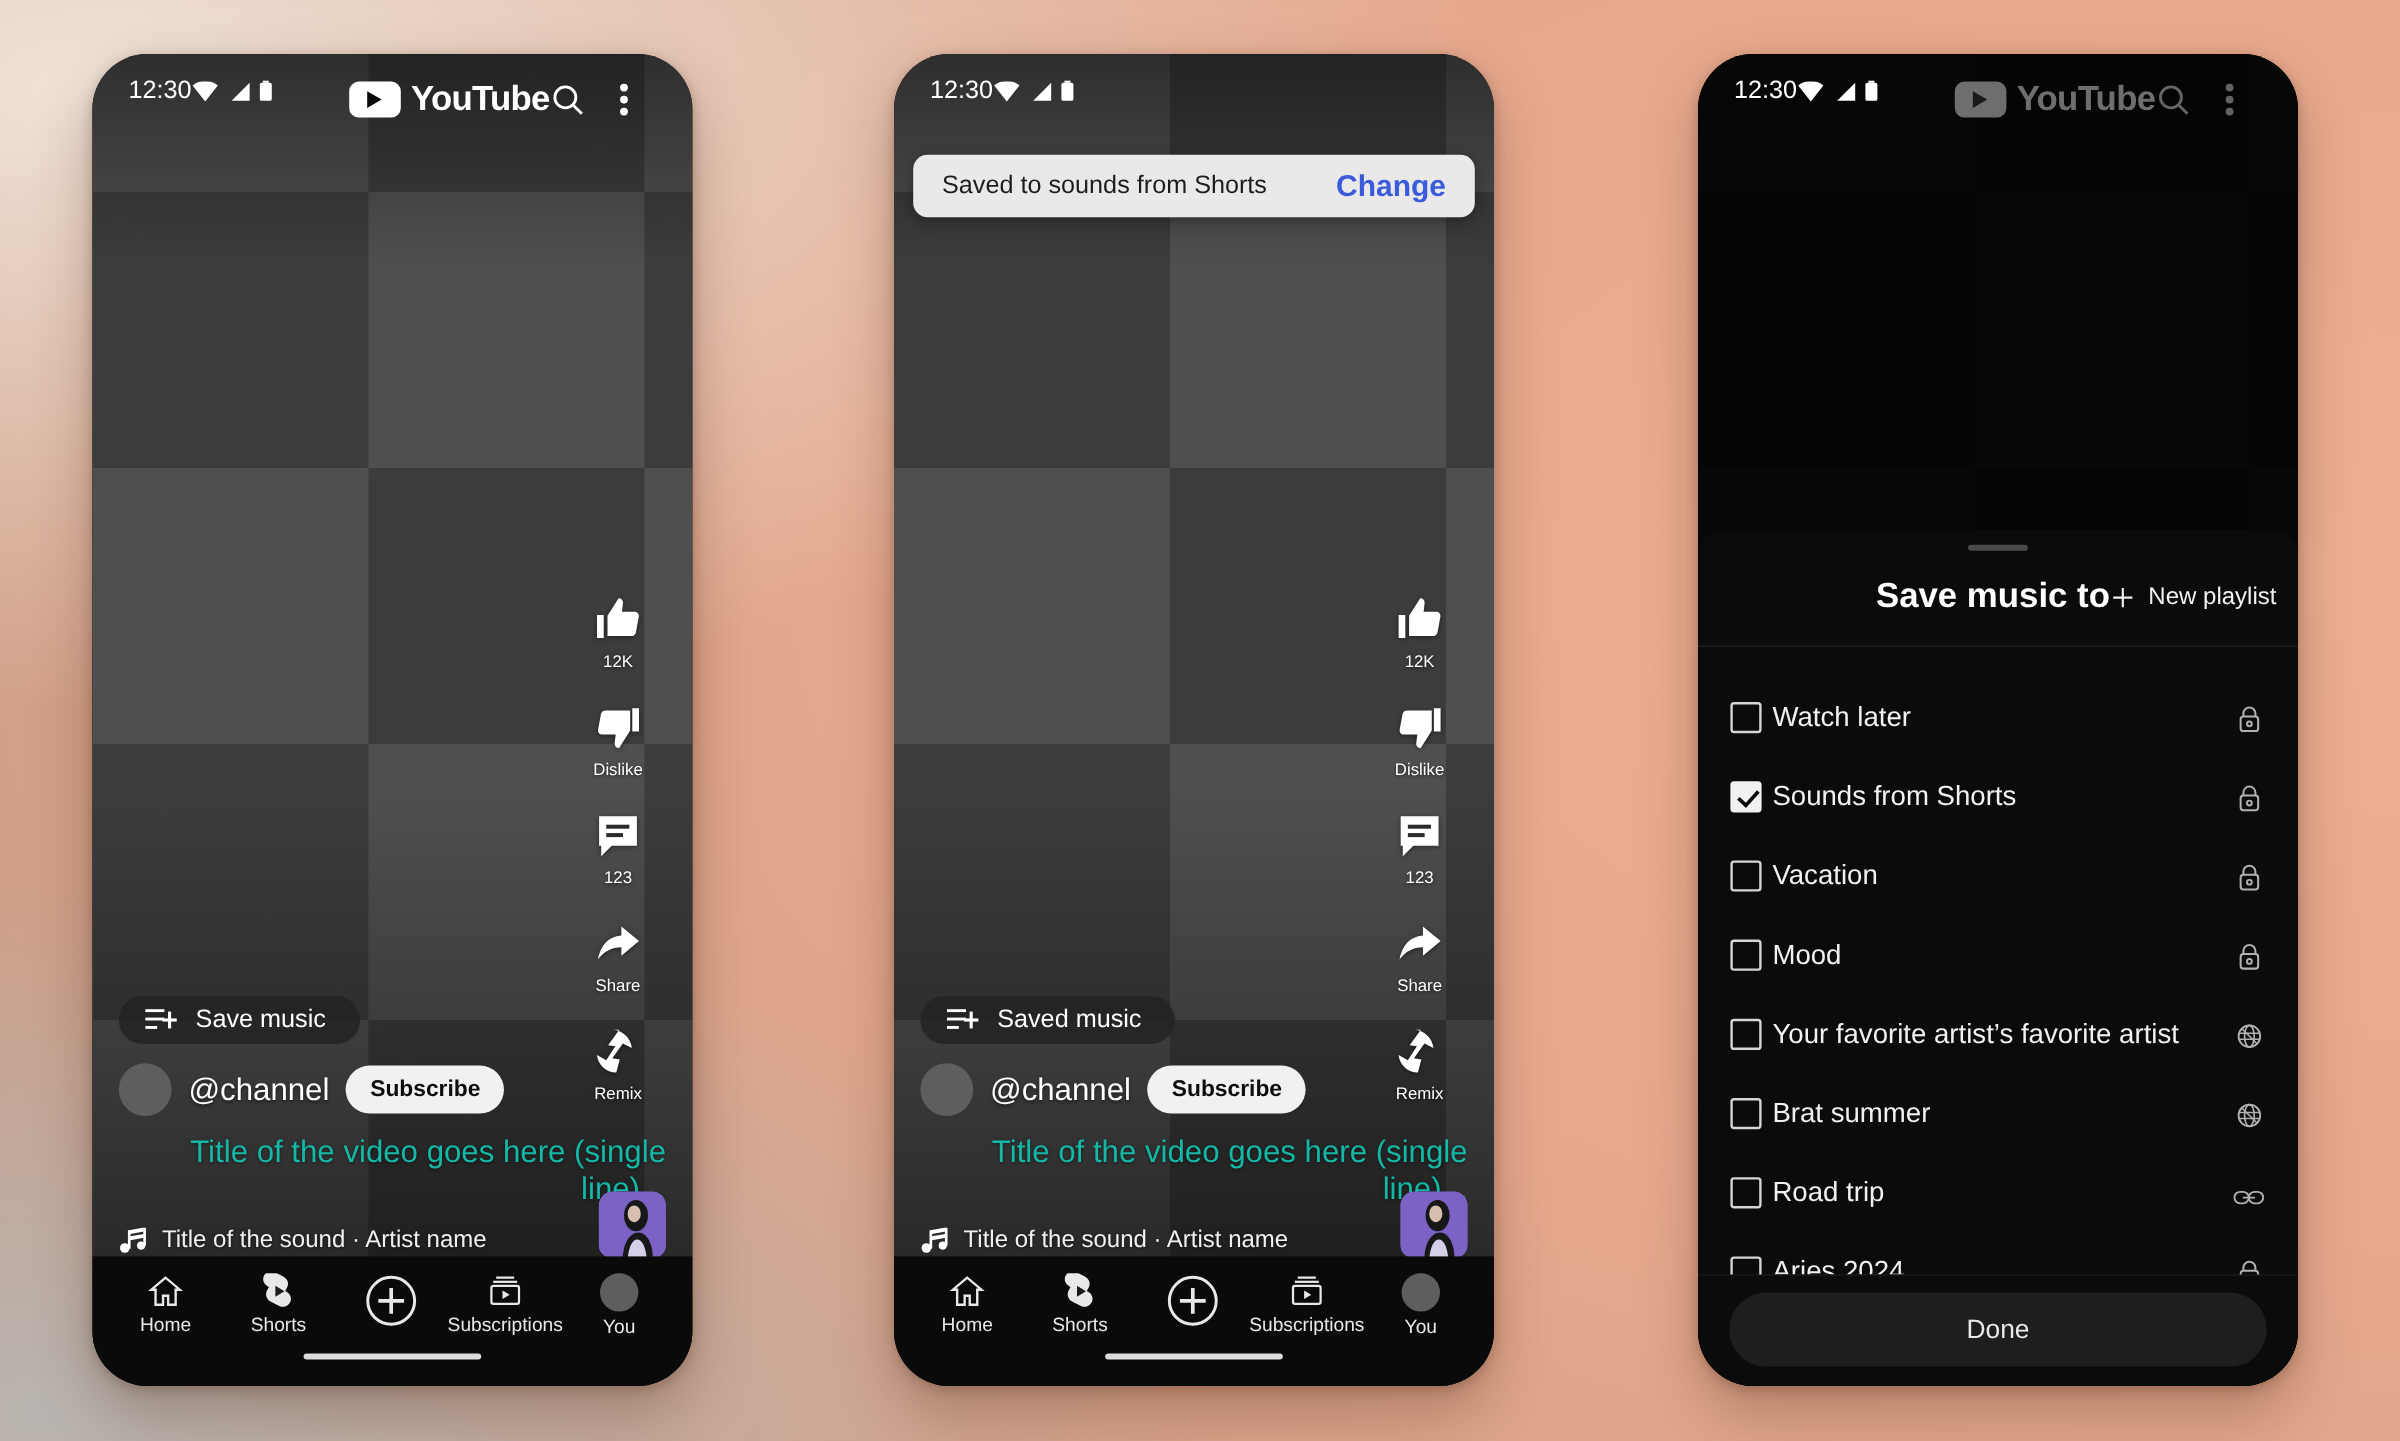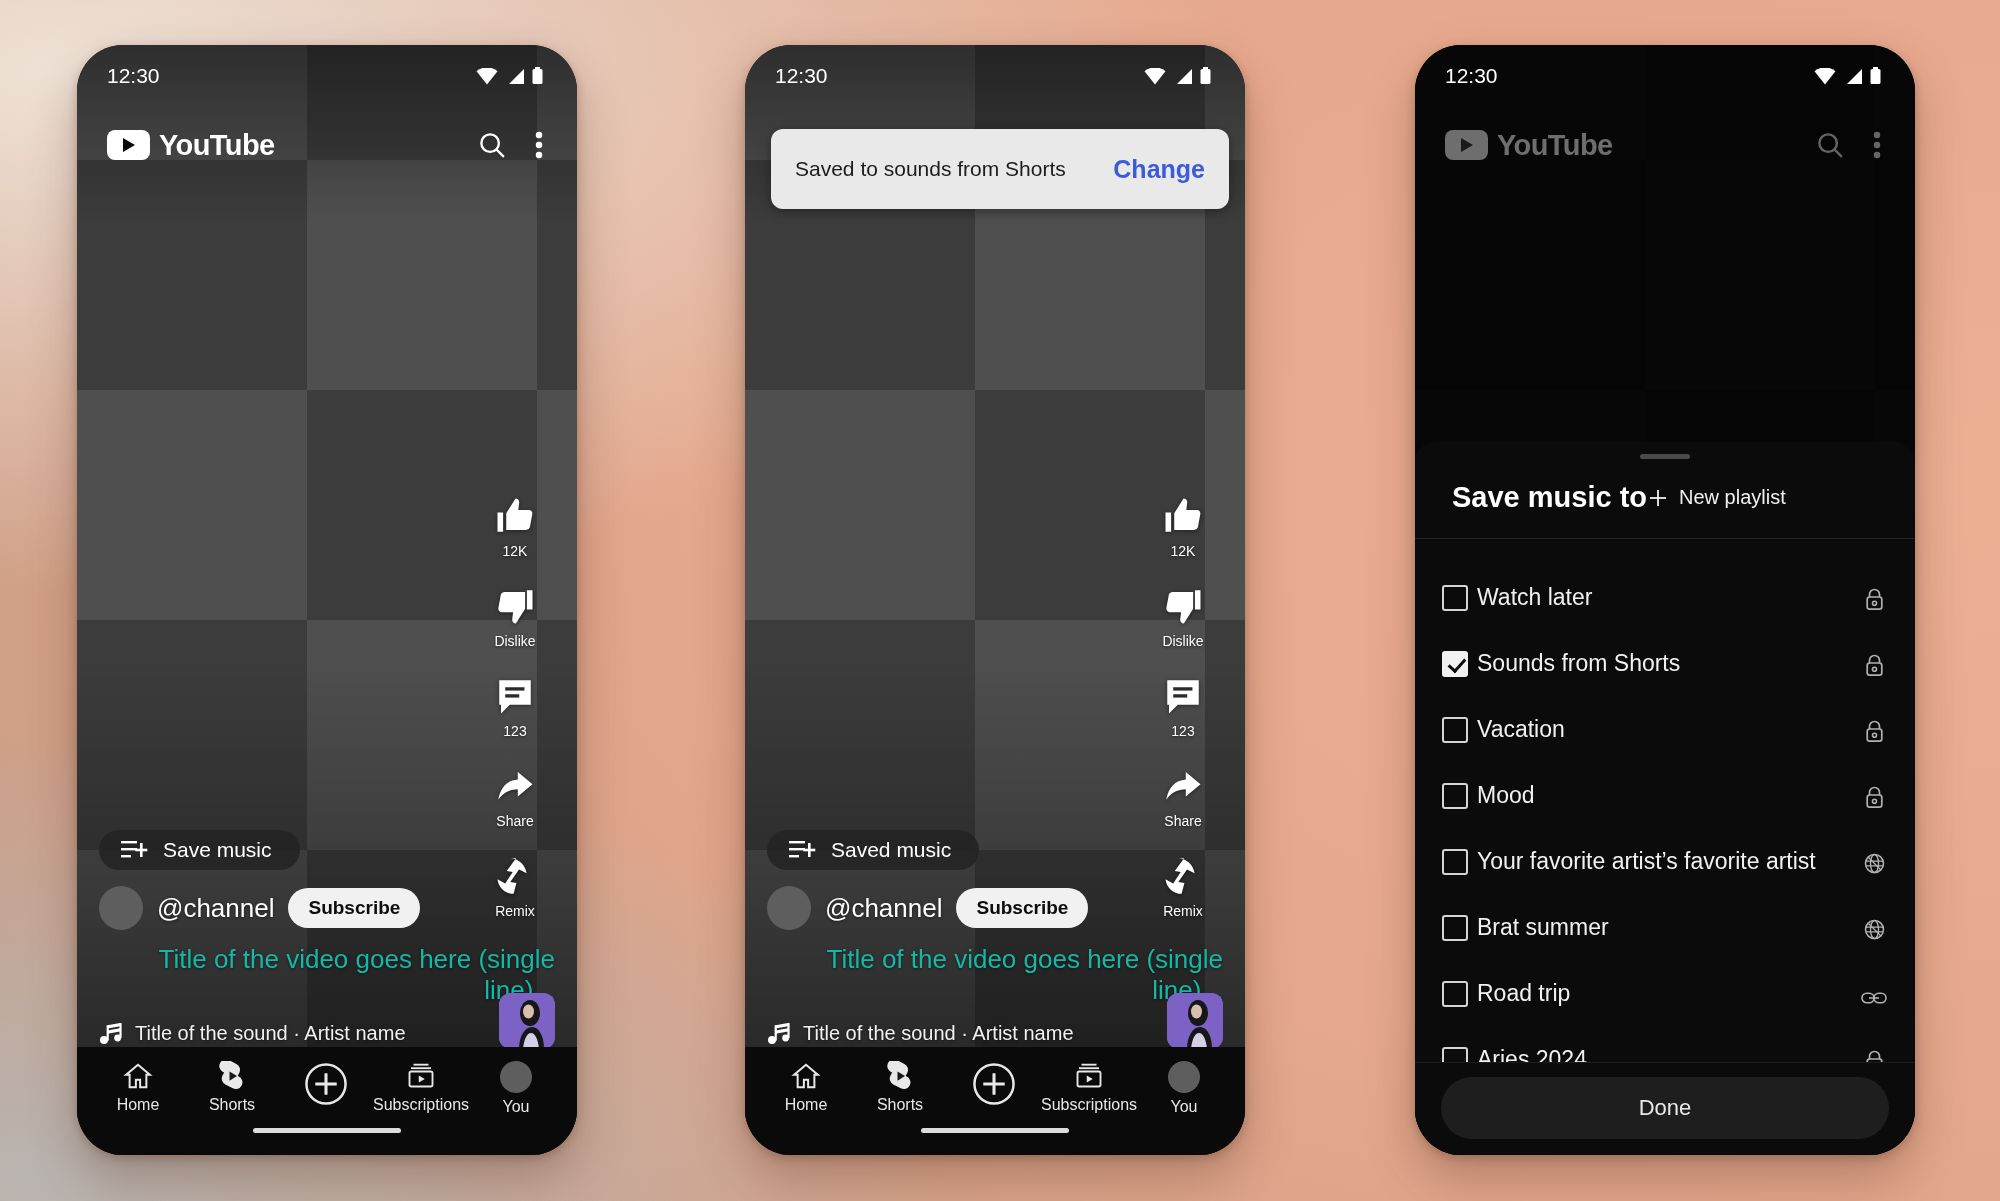--- a/index.html
+++ b/index.html
@@ -23,21 +23,21 @@
     height:1110px;
     border-radius:46px;
     background:#0a0a0a;
     overflow:hidden;
     box-shadow: 0 22px 50px rgba(80,45,25,.32), 0 3px 10px rgba(60,30,15,.25);
   }
   #phone1 { left:77px; }
   #phone2 { left:745px; }
   #phone3 { left:1415px; }
 
-  .screen { position:absolute; inset:0; display:flex; flex-direction:column; }
+  .screen { position:absolute; inset:0; display:flex; flex-direction:row; }
 
   
   .statusbar {
     height:62px; flex:0 0 62px;
     display:flex; align-items:center; justify-content:space-between;
     padding:0 34px 0 30px;
     color:#fff; font-size:21px; font-weight:500;
     position:relative; z-index:6;
   }
   .sb-icons { display:flex; align-items:center; gap:7px; }
@@ -80,23 +80,23 @@
   .yt-word { color:#fff; font-size:29px; font-weight:700; letter-spacing:-.6px; }
   .appbar-right { display:flex; align-items:center; gap:28px; }
   .appbar-right svg { display:block; }
   .faded .yt-play { background:#6e6e6e; }
   .faded .yt-play i { border-left-color:#1a1a1a; }
   .faded .yt-word { color:#6e6e6e; }
   .faded .appbar-right svg { opacity:.38; }
 
   
   .snackbar {
-    position:absolute; z-index:9; left:26px; right:16px; top:84px;
+    position:absolute; z-index:9; left:16px; right:16px; top:84px;
     background:#e9e9e9; border-radius:12px;
-    height:80px; display:flex; align-items:center; justify-content:space-between;
+    height:52px; display:flex; align-items:center; justify-content:space-between;
     padding:0 24px 0 24px;
     box-shadow:0 3px 12px rgba(0,0,0,.35);
   }
   .snackbar-text { color:#1c1c1c; font-size:21px; }
   .snackbar-action { color:#3b5bdb; font-size:25px; font-weight:600; }
 
   
   .rail {
     position:absolute; z-index:4; right:16px; bottom:236px;
     display:flex; flex-direction:column; align-items:center; gap:26px;
@@ -146,22 +146,22 @@
   }
 
   
   .sheet {
     position:absolute; z-index:10; left:0; right:0; bottom:0; top:397px;
     background:#0b0b0b; border-radius:20px 20px 0 0;
     display:flex; flex-direction:column;
   }
   .grabber { width:50px; height:5px; border-radius:3px; background:#4a4a4a; margin:12px auto 0; }
   .sheet-head {
-    display:flex; align-items:center; justify-content:flex-start;
-    padding:22px 37px 24px; border-bottom:1px solid #242424;
+    display:flex; align-items:center; justify-content:flex-end;
+    padding:22px 18px 24px; border-bottom:1px solid #242424;
   }
   .sheet-title { color:#fff; font-size:29px; font-weight:700; }
   .new-playlist { display:flex; align-items:center; gap:10px; color:#f1f1f1; font-size:20px; font-weight:500; }
   .sheet-list { flex:1; overflow:hidden; padding-top:6px; }
   .pl-row { display:flex; align-items:flex-end; height:66px; padding:0 27px; gap:9px; }
   .cb { width:26px; height:26px; border:2px solid #d5d5d5; border-radius:3px; flex:0 0 26px; position:relative; }
   .cb.checked { background:#f1f1f1; border-color:#f1f1f1; }
   .cb.checked::after {
     content:""; position:absolute; left:8px; top:2px; width:7px; height:14px;
     border:solid #0b0b0b; border-width:0 3px 3px 0; transform:rotate(42deg);

